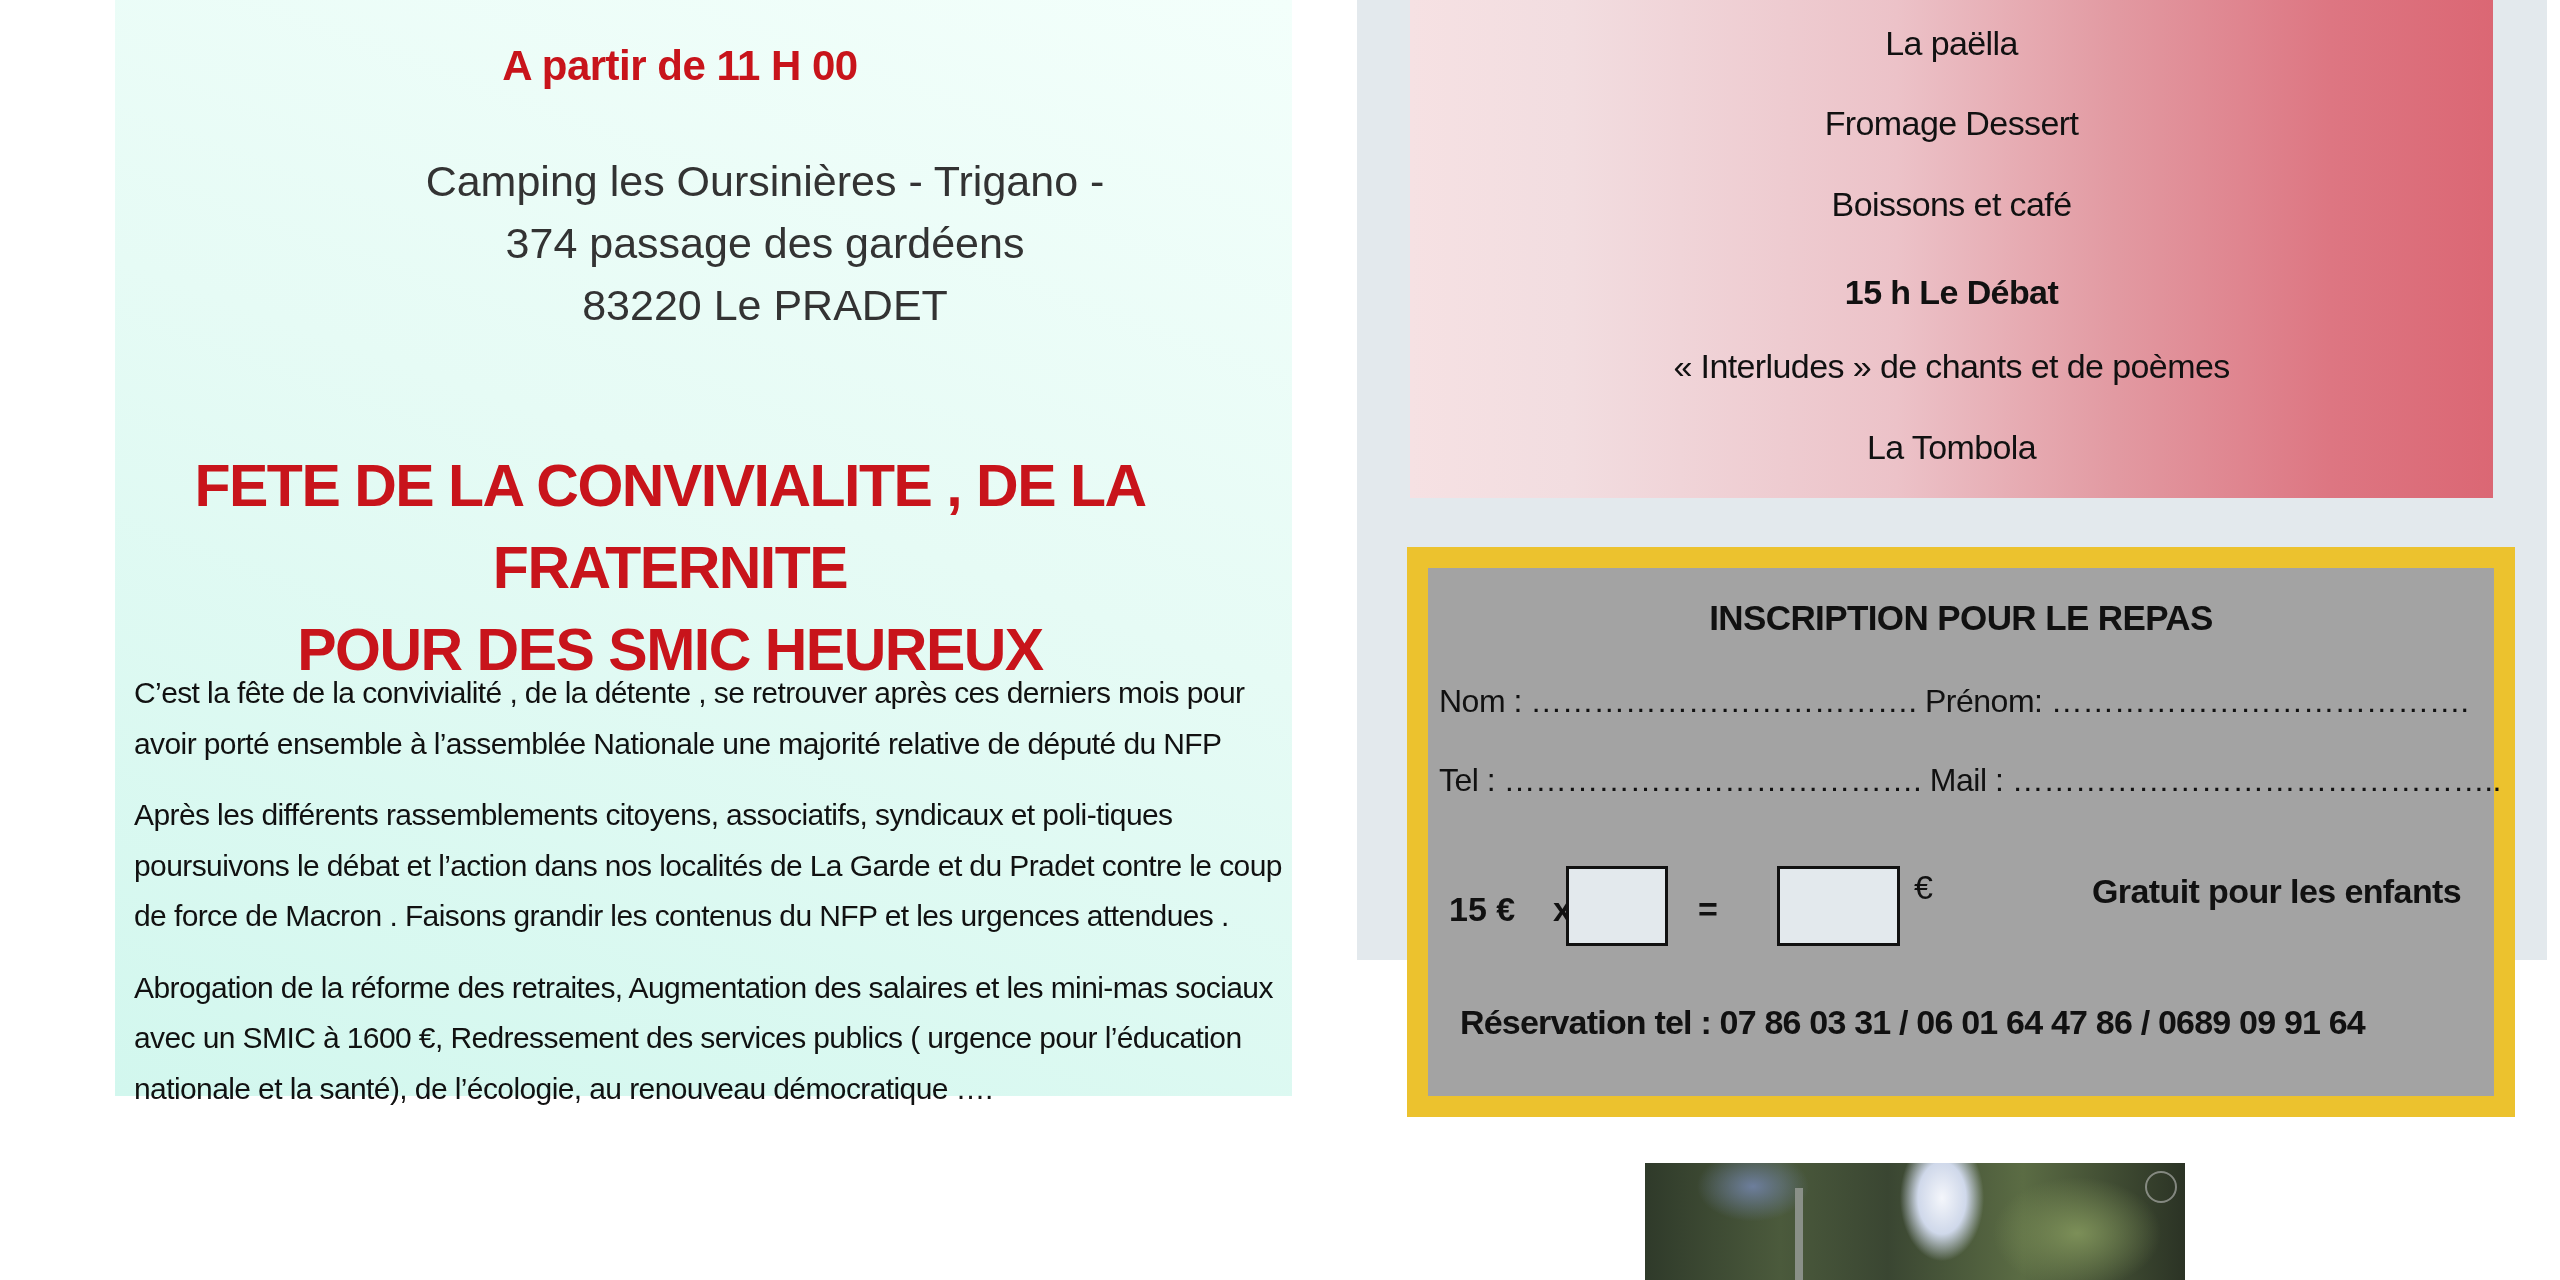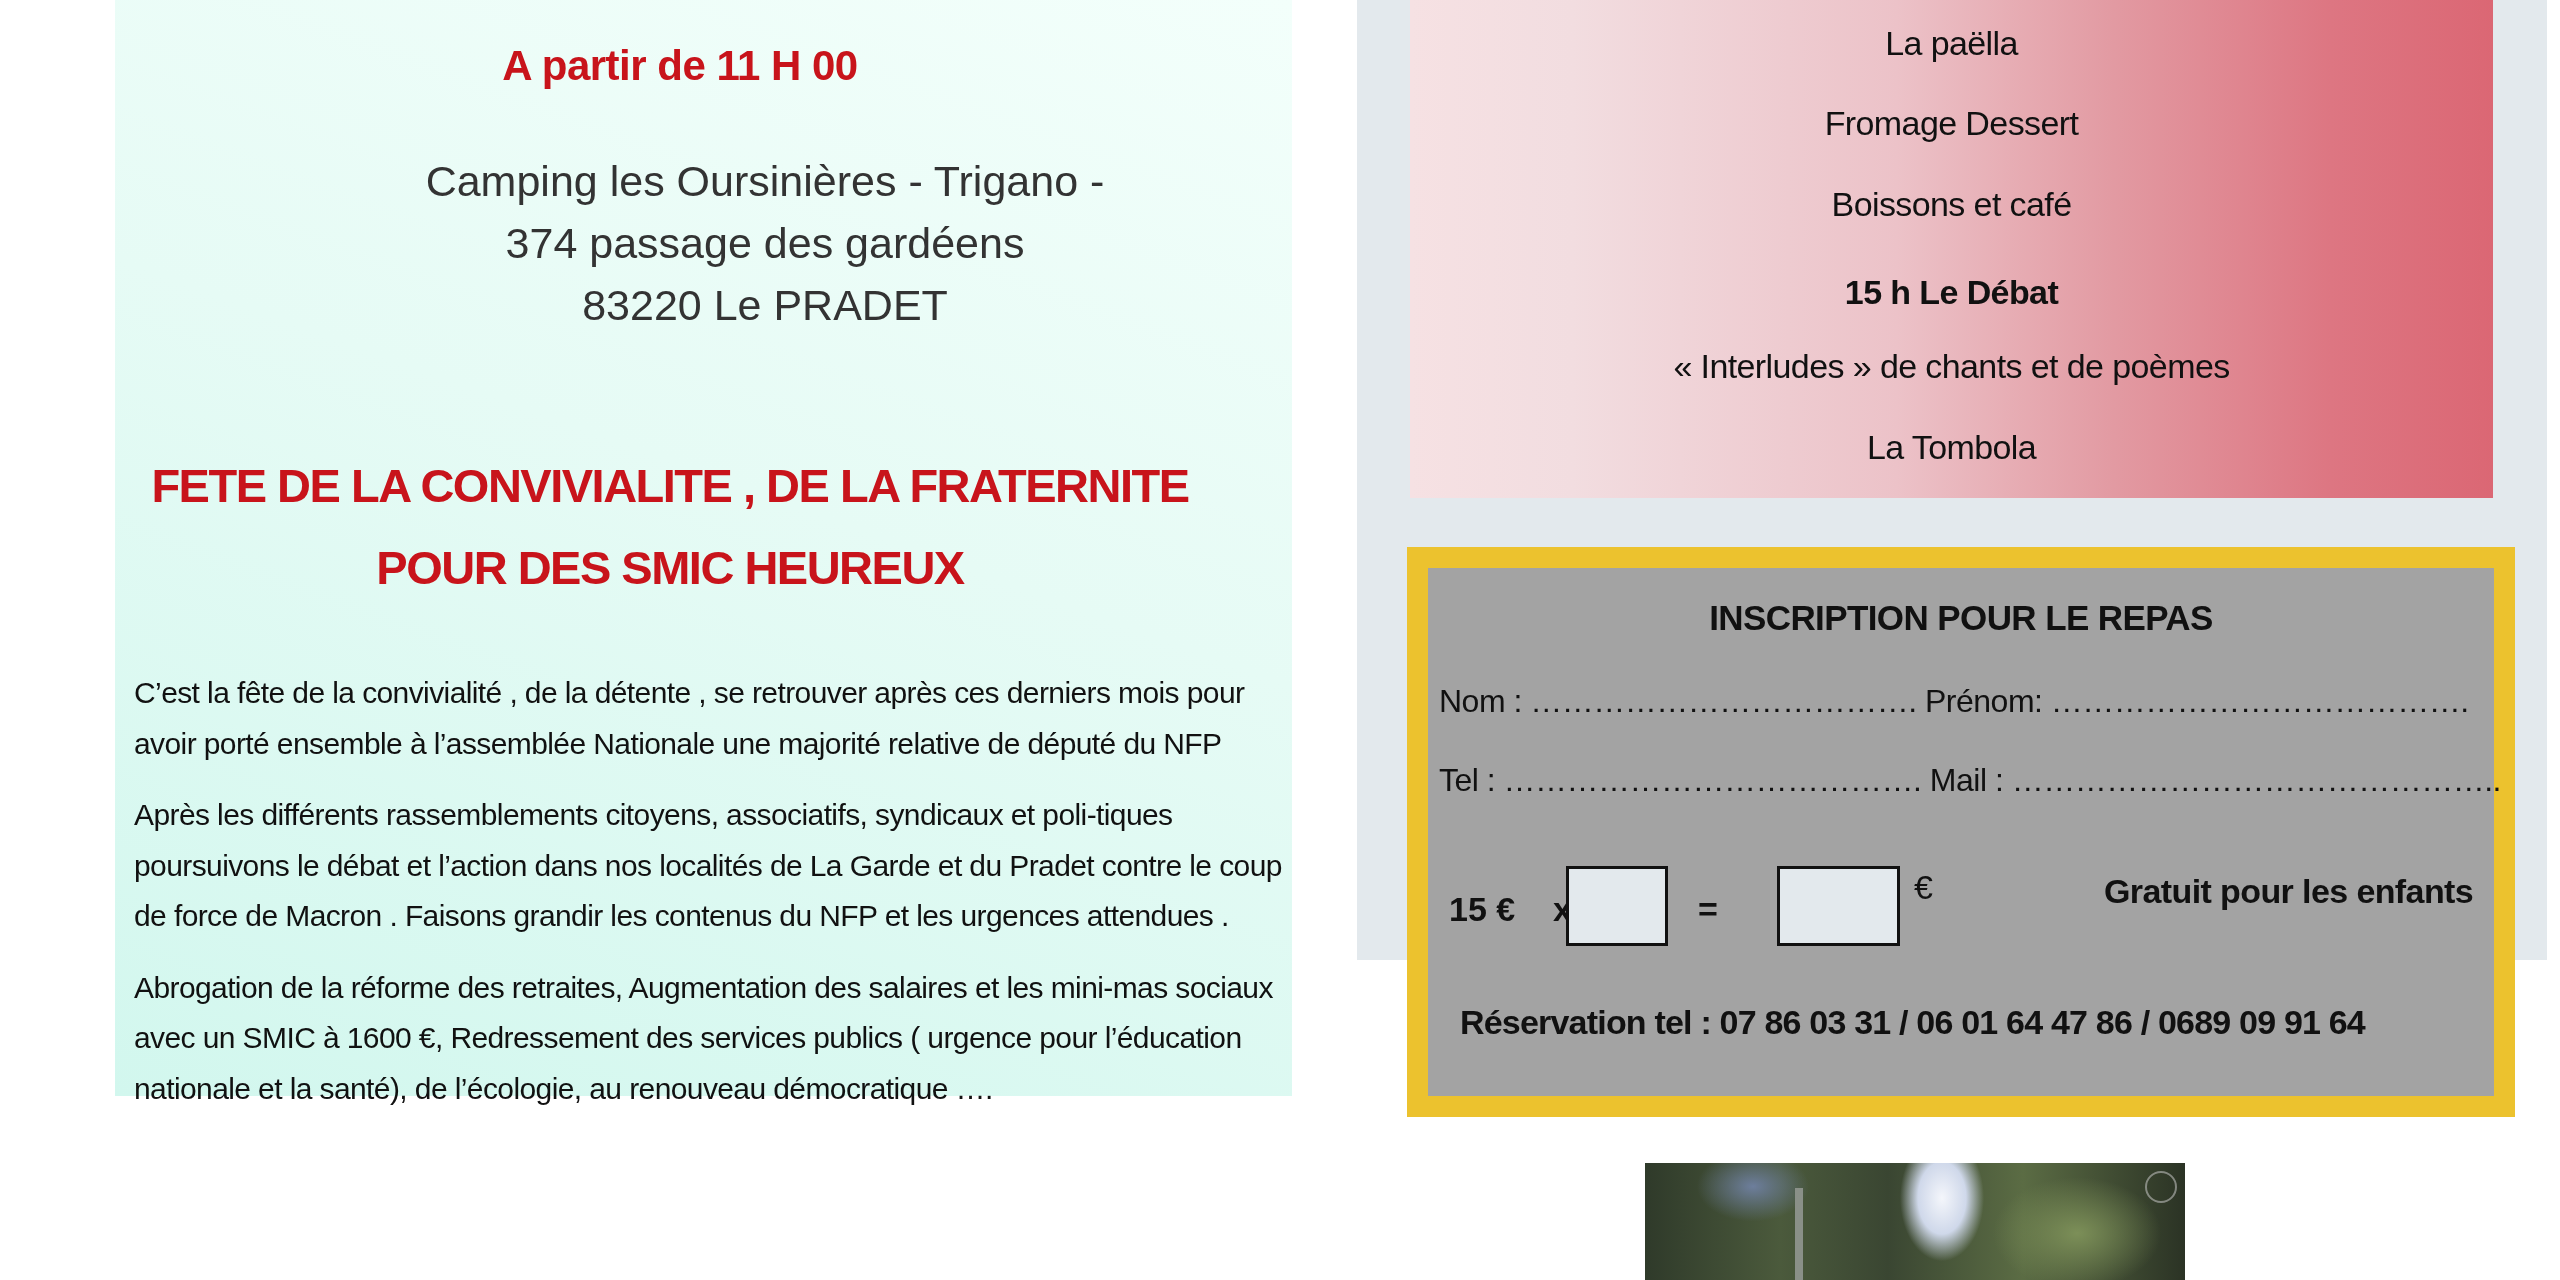--- a/index.html
+++ b/index.html
@@ -23,21 +23,21 @@
     font-family:"Liberation Sans Narrow","Liberation Sans", sans-serif;
     letter-spacing:-0.5px;
   }
   .address {
     left:150px; width:1000px; top:150px; text-align:center;
     color:#333333; font-size:43px; line-height:62px;
     font-family:"Liberation Sans", sans-serif;
   }
   .headline {
     left:0; width:1110px; top:445px; text-align:center;
-    color:#c8141b; font-weight:bold; font-size:47px; line-height:82px;
+    color:#c8141b; font-weight:bold; font-size:59px; line-height:82px;
     letter-spacing:-1.5px;
     font-family:"Liberation Sans", sans-serif;
   }
   .body-text {
     left:19px; width:1160px; top:668px;
     color:#111111; font-size:30px; line-height:50.5px;
     letter-spacing:-0.6px;
     font-family:"Liberation Sans", sans-serif;
   }
   .body-text p { margin:0 0 21px 0; }
@@ -117,21 +117,21 @@
     <div class="insc-title">INSCRIPTION POUR LE REPAS</div>
     <div class="insc-line" style="top:115px;">Nom : ………………………………. Prénom: ………………………………….</div>
     <div class="insc-line" style="top:194px;">Tel : …………………………………. Mail : ………………………………………..</div>
 
     <div class="price-text" style="left:21px; top:322px;">15 €</div>
     <div class="price-text" style="left:125px; top:322px;">x</div>
     <div class="qty-box" style="left:138px; top:298px; width:102px; height:80px;"></div>
     <div class="price-text" style="left:270px; top:322px;">=</div>
     <div class="qty-box" style="left:349px; top:298px; width:123px; height:80px;"></div>
     <div class="price-text" style="left:486px; top:300px; font-weight:normal;">€</div>
-    <div class="price-text" style="left:664px; top:304px; letter-spacing:-0.6px;margin-left:12px;">Gratuit pour les enfants</div>
+    <div class="price-text" style="left:664px; top:304px; letter-spacing:-0.6px;">Gratuit pour les enfants</div>
 
     <div class="price-text" style="left:32px; top:435px; letter-spacing:-0.8px; white-space:nowrap;">Réservation tel : 07 86 03 31 / 06 01 64 47 86 / 0689 09 91 64</div>
   </div>
 
   <div class="abs photo">
     <div class="trunk"></div>
     <div class="ring"></div>
   </div>
 </div>
 

